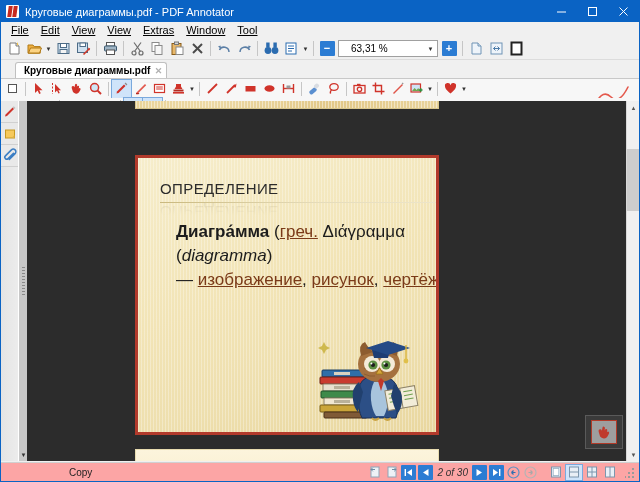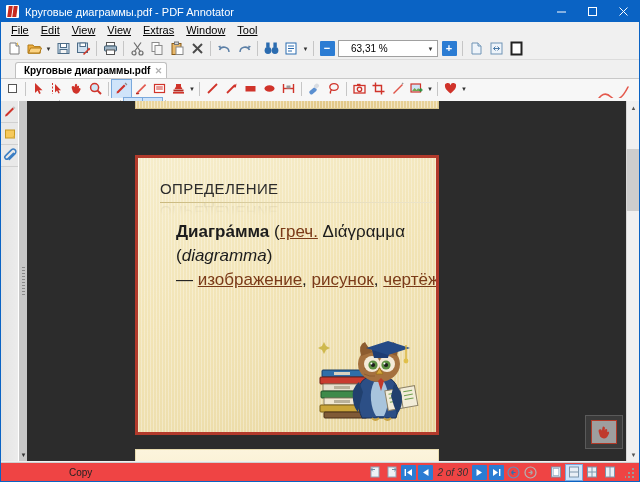--- a/index.html
+++ b/index.html
@@ -161,21 +161,21 @@
   #floatpanel{
     position:absolute; right:16px; bottom:12px; width:38px; height:34px;
     background:#3a3a3a; border:1px solid #5a5a5a;
     display:flex; align-items:center; justify-content:center;
   }
   #floatpanel .inner{ width:26px; height:24px; background:#9e9e9e; border:1px solid #b13a28;
       display:flex; align-items:center; justify-content:center; }
 
   
   #statusbar{
-    position:absolute; left:0; right:0; bottom:0; height:19px; background:#ef4444;
+    position:absolute; left:0; right:0; bottom:0; height:19px; background:#fca5a5;
     border-top:1px solid #d0d0d0; display:flex; align-items:center; font-size:10px;
   }
   #statusbar .resize-grip{ width:12px; height:19px; }
   #status-copy{ margin-left:56px; color:#222; }
   #nav{ margin-left:auto; display:flex; align-items:center; }
   .navbtn{ width:15px; height:15px; background:#2b7cd3; color:#fff; display:flex;
      align-items:center; justify-content:center; margin:0 1px; border-radius:1px; font-size:8px; }
   .navicon{ width:17px; height:15px; display:flex; align-items:center; justify-content:center; }
   #pagebox{ min-width:36px; height:15px; padding:0 3px; display:flex; align-items:center;
      justify-content:center; font-size:10px; color:#333;font-style:italic; }

